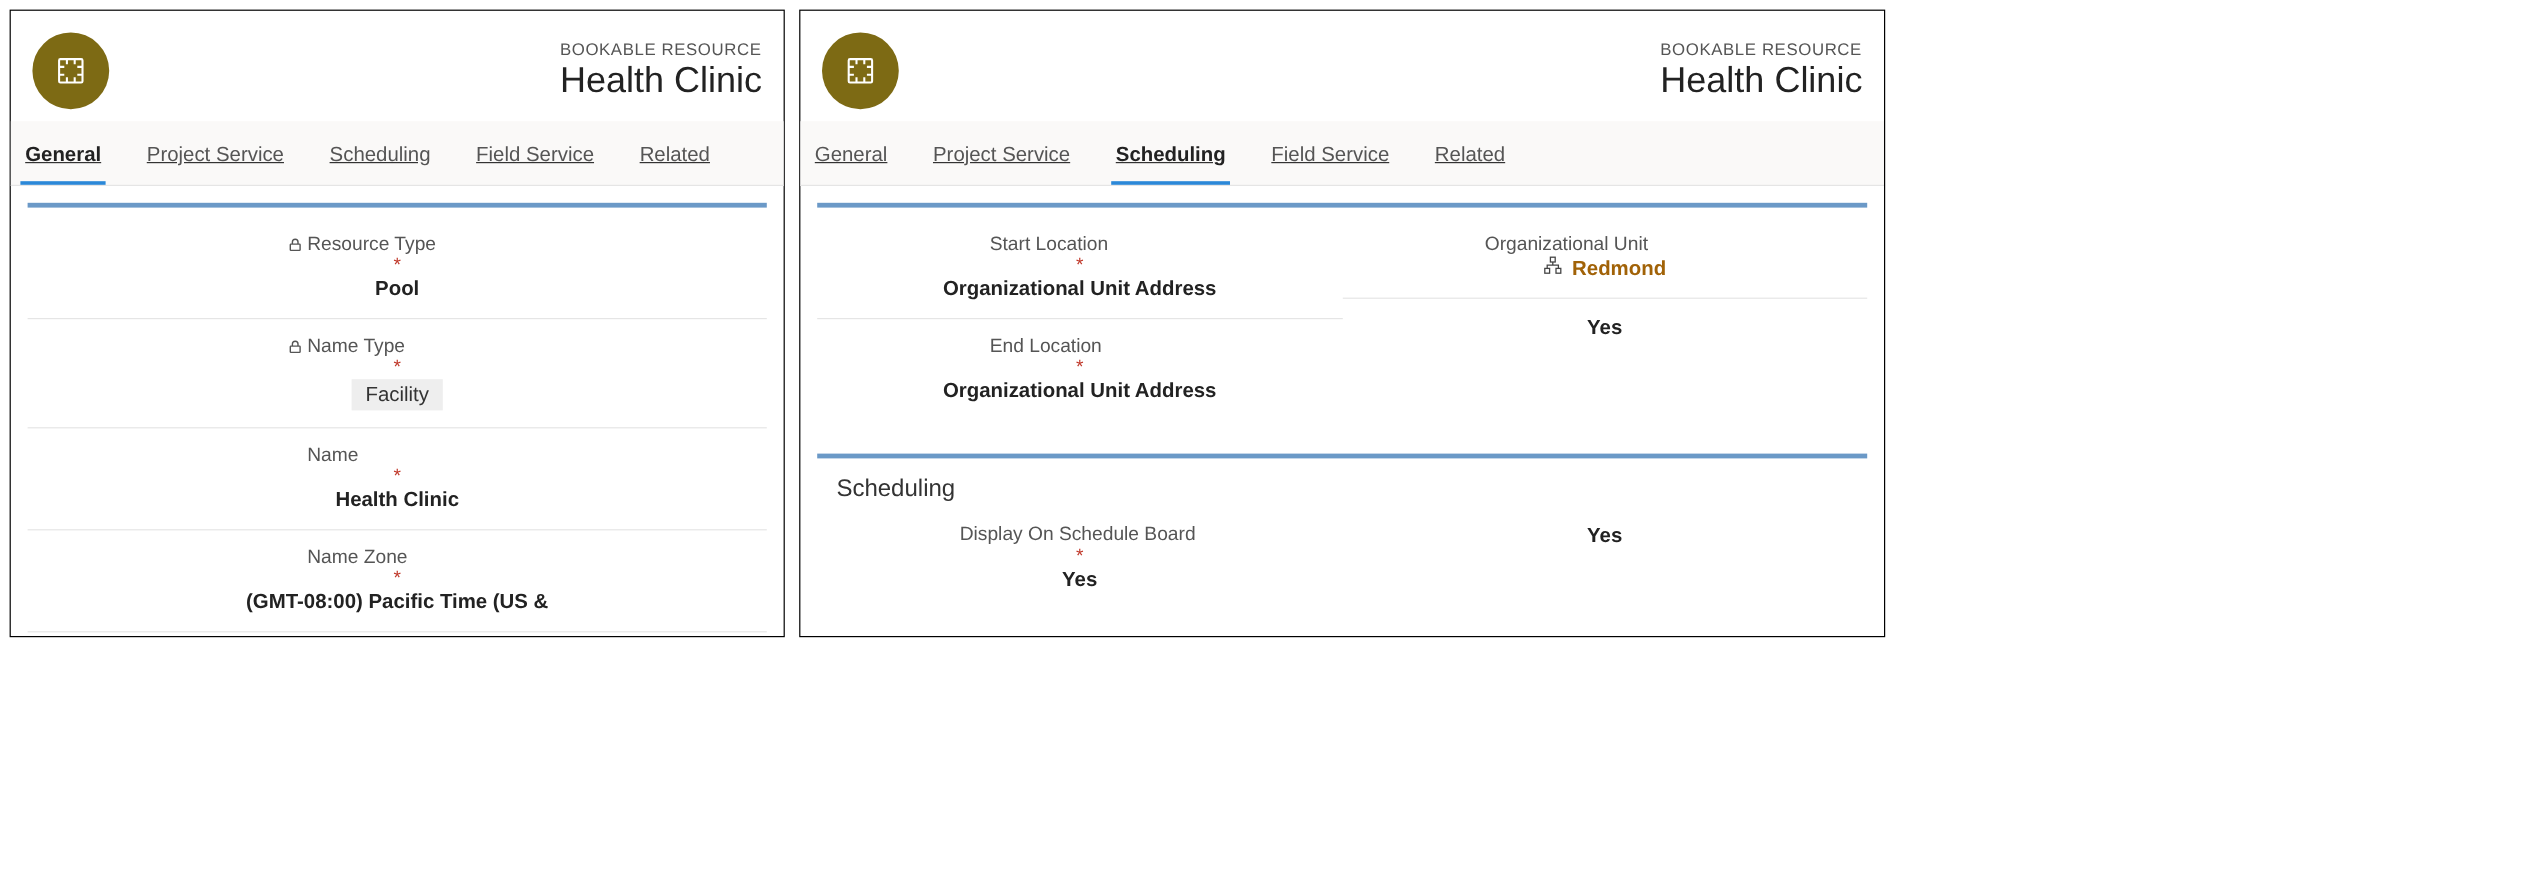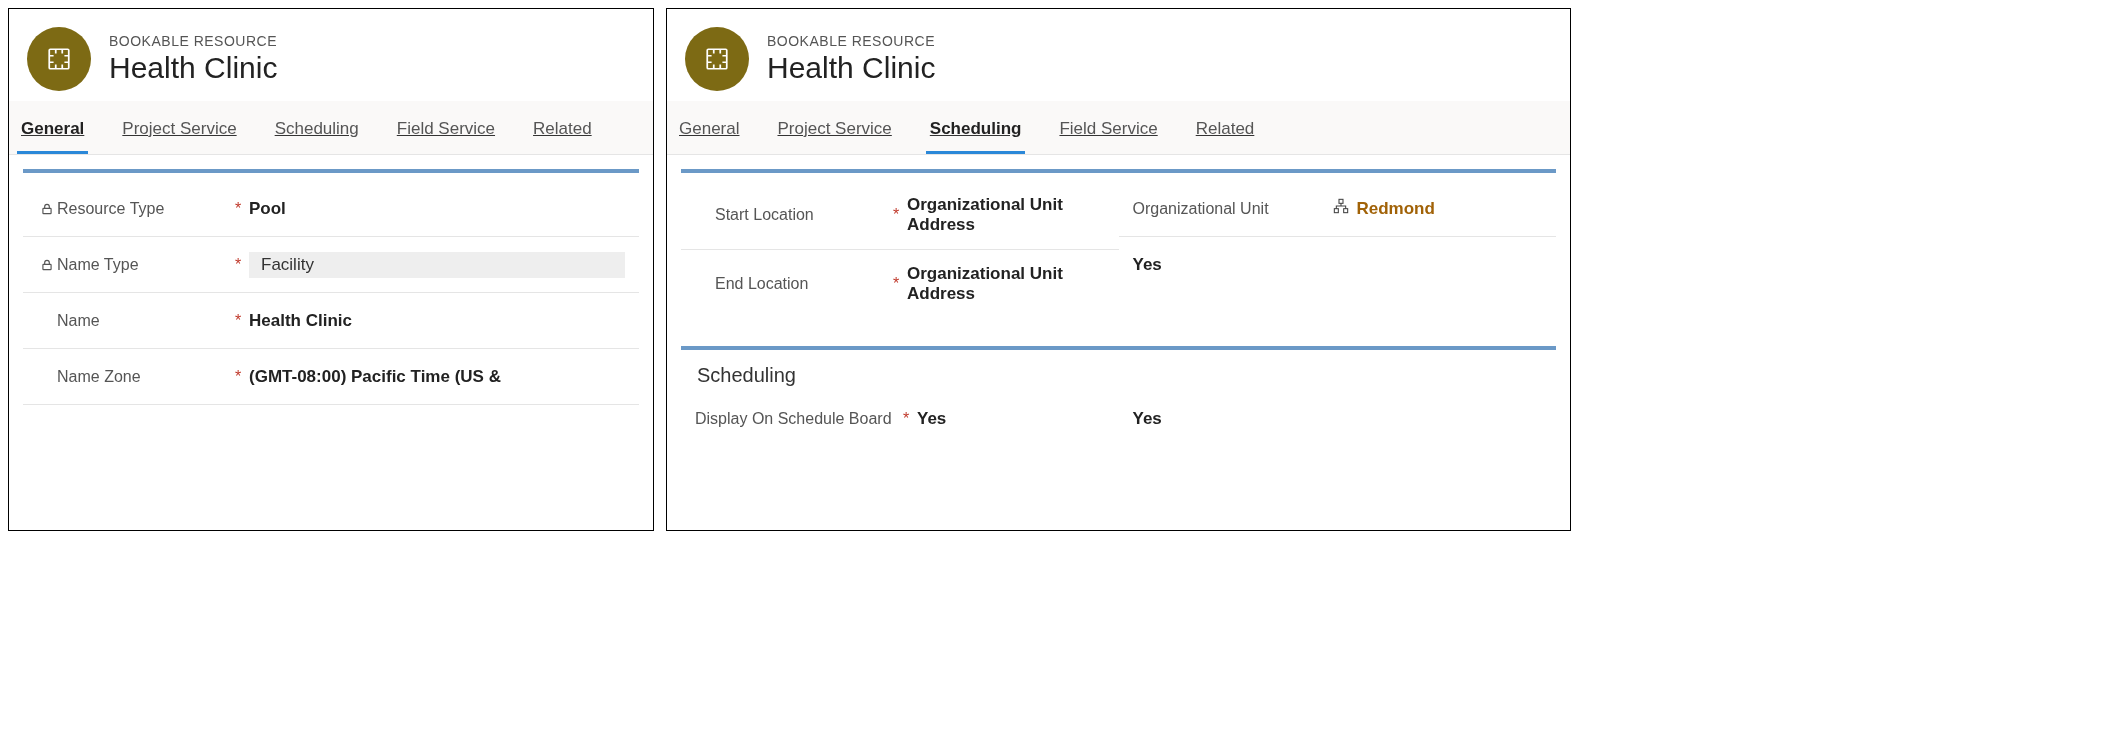--- a/index.html
+++ b/index.html
@@ -19,20 +19,21 @@
     flex-direction: column;
   }
   .panel-left { width: 646px; height: 523px; }
   .panel-right { width: 905px; height: 523px; }
 
   
   .header {
     display: flex;
     align-items: center;
     padding: 18px 18px 10px 18px;
+    justify-content: space-between;
   }
   .avatar {
     width: 64px; height: 64px;
     border-radius: 50%;
     background: #7d6a14;
     display: flex;
     align-items: center;
     justify-content: center;
     color: #fff;
   }
@@ -92,20 +93,21 @@
   .two-col {
     display: flex;
   }
   .col { flex: 1; min-width: 0; }
   .field {
     display: flex;
     align-items: center;
     padding: 14px 14px;
     border-bottom: 1px solid #e5e5e5;
     min-height: 56px;
+    flex-direction: column;
   }
   .field.no-border { border-bottom: none; }
   .label-cell {
     display: flex;
     align-items: center;
     width: 190px;
     font-size: 16px;
     color: #555;
   }
   .label-cell.wide { width: 200px; }

